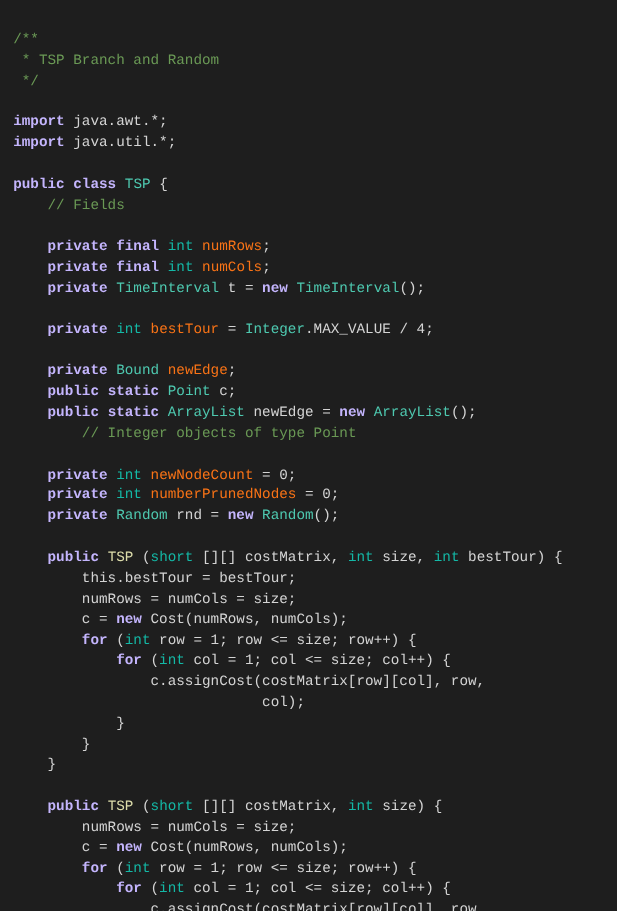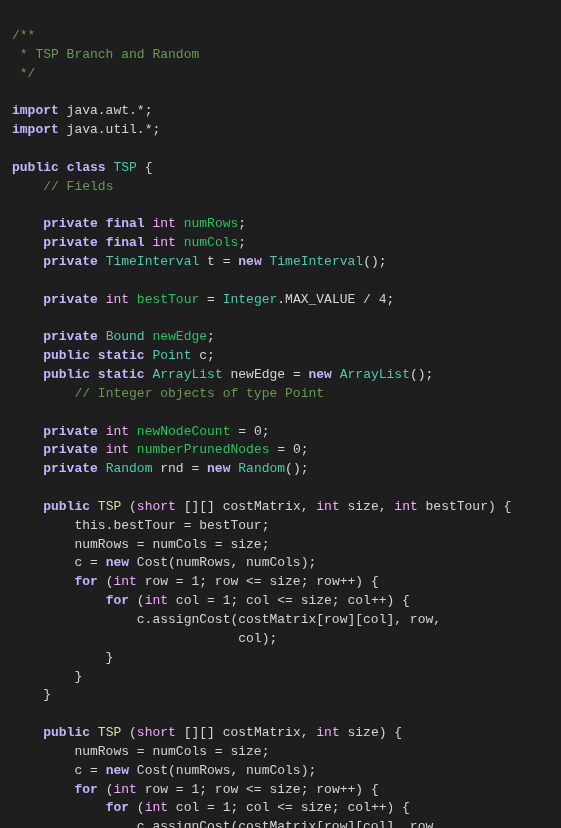--- a/index.html
+++ b/index.html
@@ -19,24 +19,24 @@
       overflow-x: hidden;
     }
 
     .code-container {
       padding: 8px 12px;
       white-space: pre;
     }
 
     .comment { color: #6a9955; }
     .keyword { color: #c4b5fd; font-weight: bold; }
-    .type { color: #f0abfc; }
+    .type { color: #14b8a6; }
     .class-name { color: #4ec9b0; }
     .method { color: #dcdcaa; }
-    .variable { color: #22c55e; }
+    .variable { color: #f97316; }
     .plain { color: #d4d4d4; }
   </style>
 </head>
 <body>
 
 <div class="code-container">
 <span class="comment">/**</span>
 <span class="comment"> * TSP Branch and Random</span>
 <span class="comment"> */</span>
 

